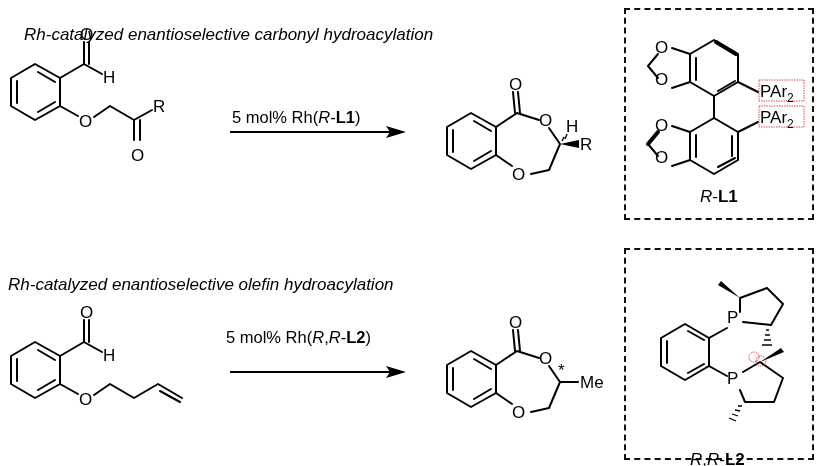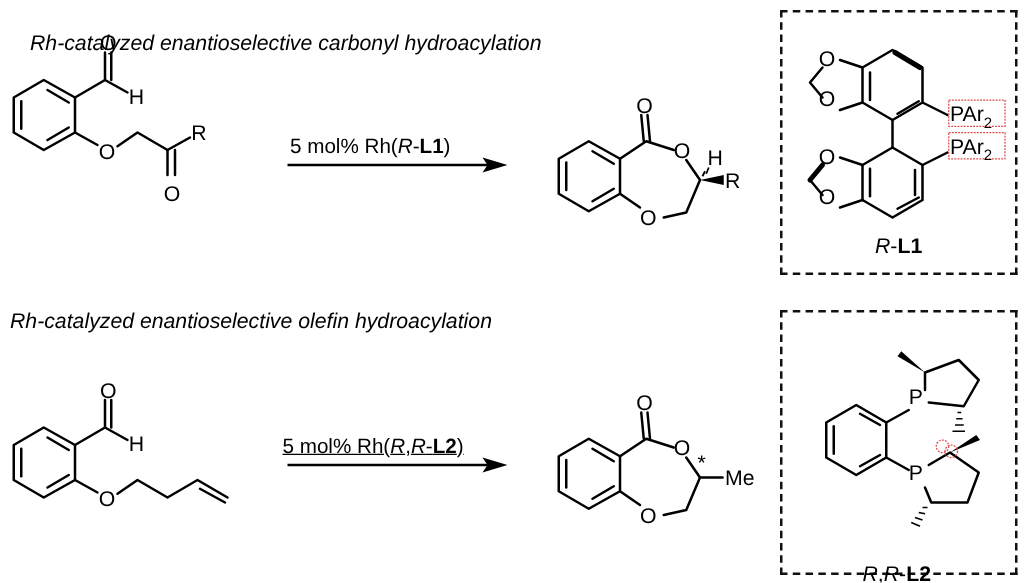--- a/index.html
+++ b/index.html
@@ -95,39 +95,39 @@
   <text x="655" y="131">O</text>
   <text x="655" y="163">O</text>
   <path class="bond" d="M738,132 L758,122"></path>
   <rect class="redbox" x="759" y="80" width="45" height="21"></rect>
   <text x="760" y="97"><tspan>PAr</tspan><tspan dy="5" font-size="12">2</tspan></text>
   <rect class="redbox" x="759" y="106" width="45" height="21"></rect>
   <text x="760" y="123"><tspan>PAr</tspan><tspan dy="5" font-size="12">2</tspan></text>
 </svg>
 <div class="lig" style="left:700px;top:187px;"><i>R</i><span>-</span><b>L1</b></div>
 
-<div class="heading" style="left:8px;top:247px;">Rh-catalyzed enantioselective olefin hydroacylation</div>
+<div class="heading" style="left:8px;top:275px;">Rh-catalyzed enantioselective olefin hydroacylation</div>
 
 <svg width="823" height="466">
   <path class="bond" d="M11,356 L11,384 L35,398 L60,384 L60,356 L35,342 Z"></path>
   <path class="bond" d="M17,359 L17,381"></path>
   <path class="bond" d="M38,350 L55,360"></path>
   <path class="bond" d="M38,390 L55,380"></path>
   <path class="bond" d="M60,356 L84,342 L84,320"></path>
   <path class="bond" d="M89,342 L89,320"></path>
   <path class="bond" d="M84,342 L102,352"></path>
   <text x="80" y="318">O</text>
   <text x="103" y="361">H</text>
   <path class="bond" d="M60,384 L78,394"></path>
   <text x="79" y="405">O</text>
   <path class="bond" d="M94,395 L110,384 L134,398 L158,384 L182,398"></path>
   <path class="bond" d="M160,391 L180,402"></path>
 </svg>
 
-<div class="cond" style="left:226px;top:348px;text-decoration:underline;"><span>5 mol% Rh(</span><i>R</i><span>,</span><i>R</i><span>-</span><b>L2</b><span>)</span></div>
+<div class="cond" style="left:226px;top:328px;"><span>5 mol% Rh(</span><i>R</i><span>,</span><i>R</i><span>-</span><b>L2</b><span>)</span></div>
 <svg width="823" height="466">
   <line x1="230" y1="372" x2="392" y2="372" stroke="#000" stroke-width="2"></line>
   <polygon points="406,372 386,366 390,372 386,378" fill="#000"></polygon>
 </svg>
 
 <svg width="823" height="466">
   <path class="bond" d="M447,365 L447,393 L471,407 L496,393 L496,365 L471,351 Z"></path>
   <path class="bond" d="M453,368 L453,390"></path>
   <path class="bond" d="M474,359 L491,369"></path>
   <path class="bond" d="M474,399 L491,389"></path>

